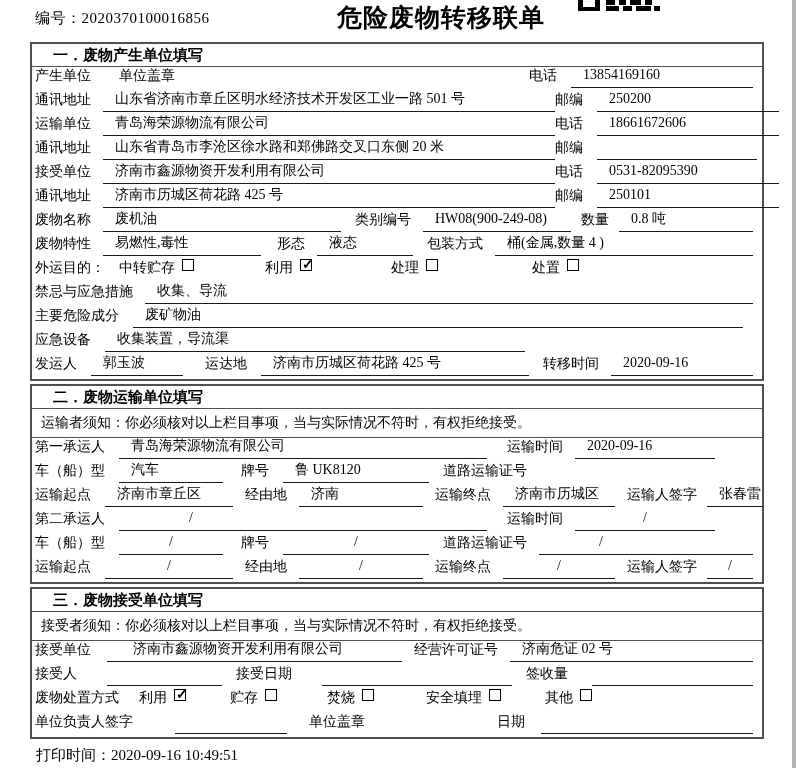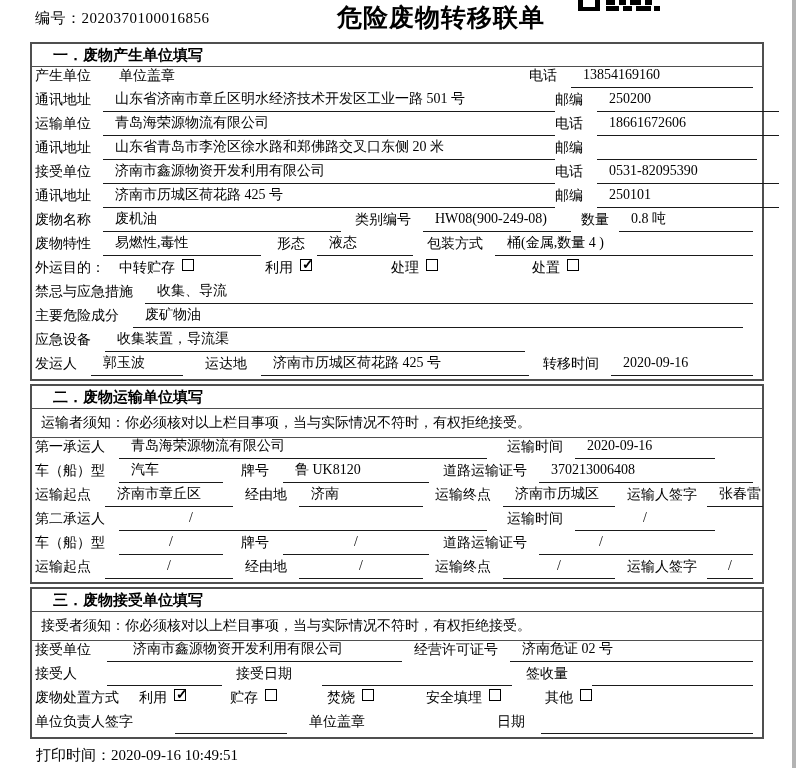--- a/index.html
+++ b/index.html
@@ -170,21 +170,20 @@
       <span class="lbl" style="margin-left:20px">运输时间</span>
       <span class="u" style="width:140px;margin-left:12px">2020-09-16</span>
     </div>
 
     <div class="row">
       <span class="lbl">车（船）型</span>
       <span class="u" style="width:104px;margin-left:14px">汽车</span>
       <span class="lbl" style="margin-left:18px">牌号</span>
       <span class="u" style="width:146px;margin-left:14px">鲁 UK8120</span>
       <span class="lbl" style="margin-left:14px">道路运输证号</span>
-      <span class="u fill" style="margin-left:12px">370213006408</span>
     </div>
 
     <div class="row">
       <span class="lbl">运输起点</span>
       <span class="u" style="width:128px;margin-left:14px">济南市章丘区</span>
       <span class="lbl" style="margin-left:12px">经由地</span>
       <span class="u" style="width:124px;margin-left:12px">济南</span>
       <span class="lbl" style="margin-left:12px">运输终点</span>
       <span class="u" style="width:112px;margin-left:12px">济南市历城区</span>
       <span class="lbl" style="margin-left:12px">运输人签字</span>

